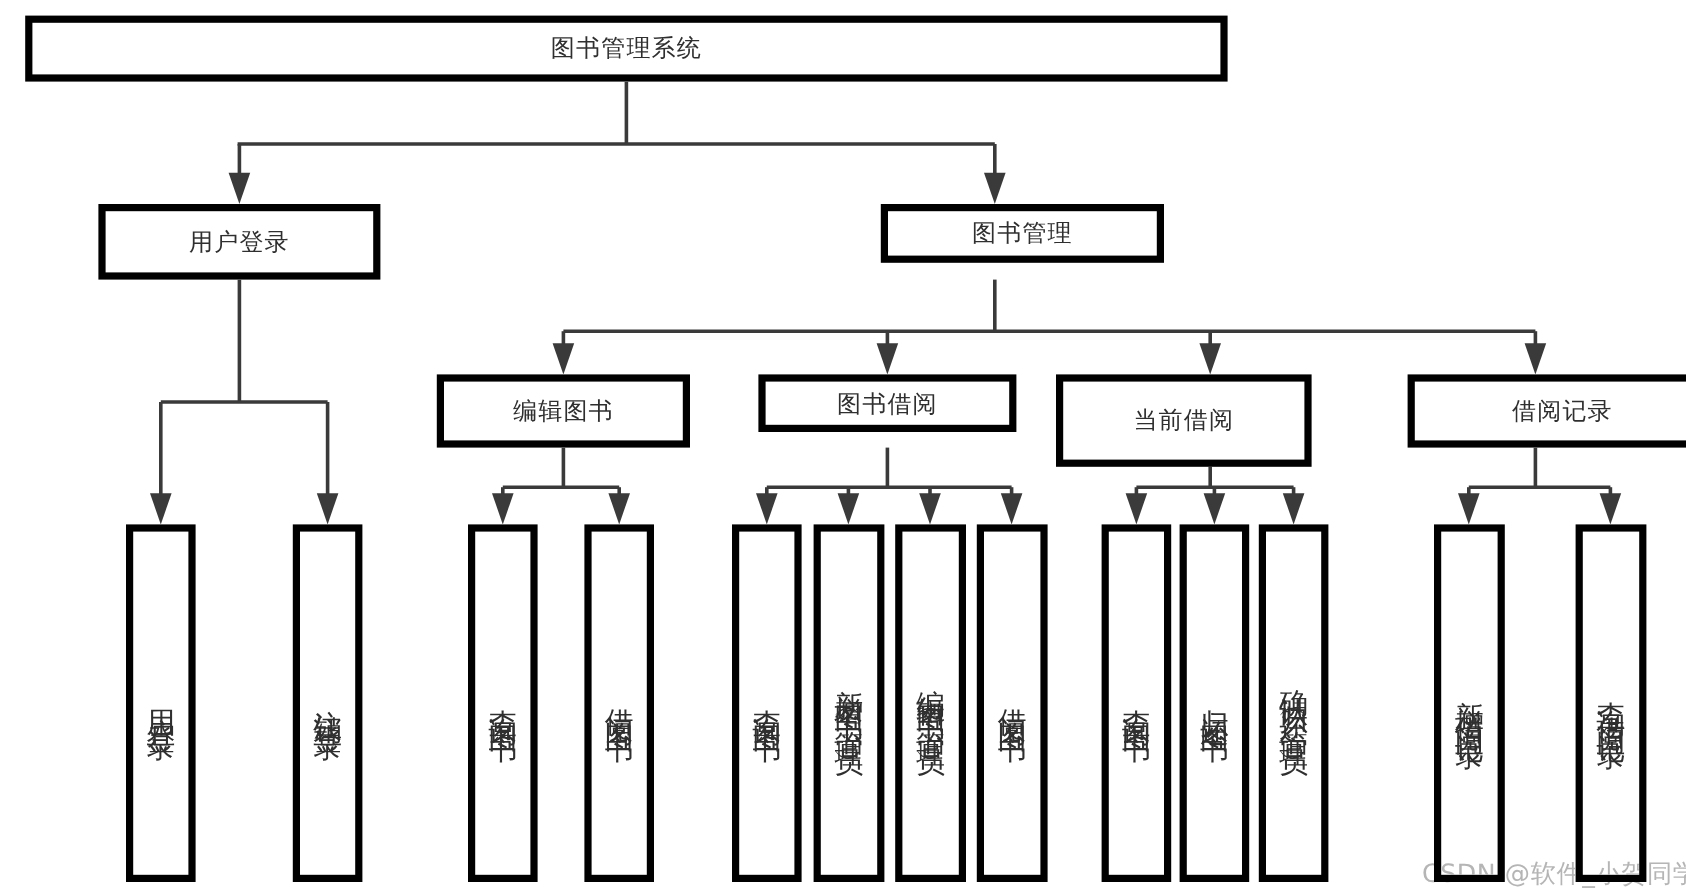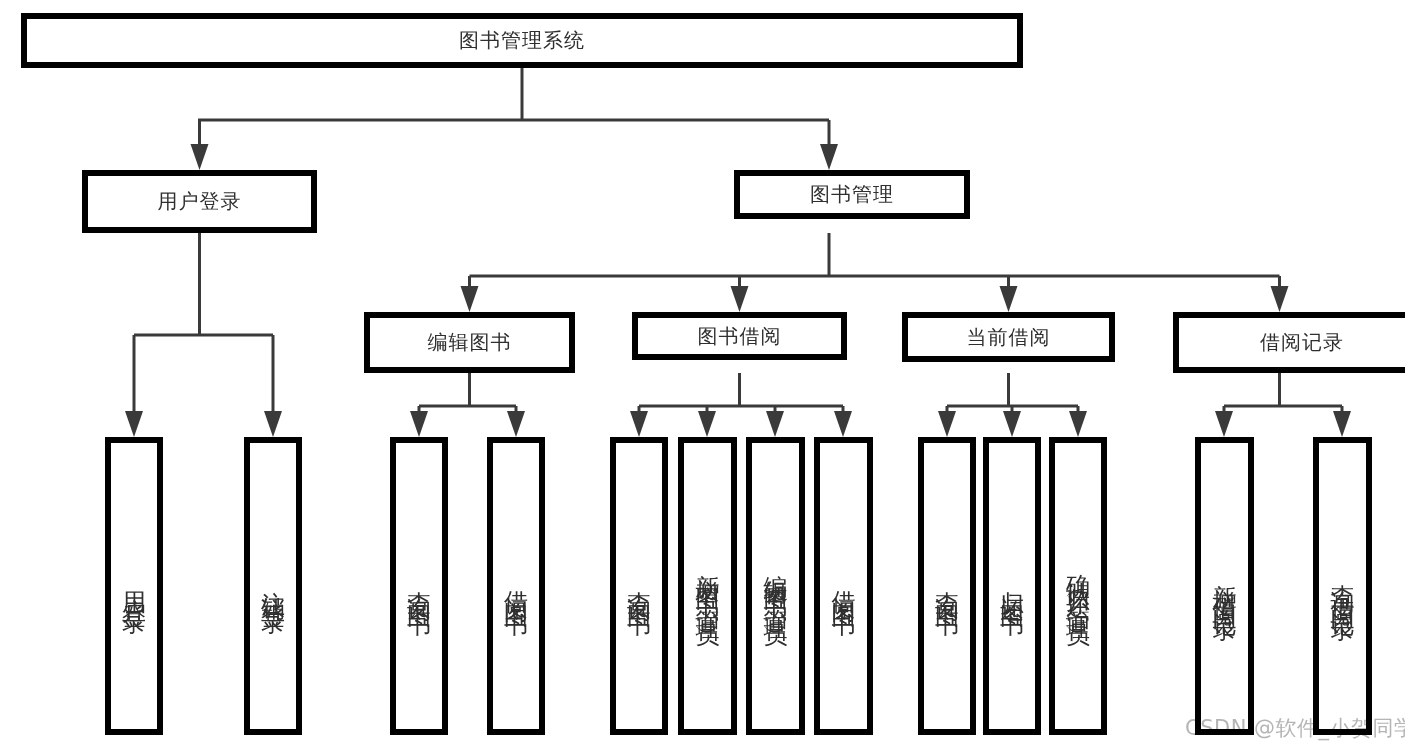--- a/index.html
+++ b/index.html
@@ -115,21 +115,21 @@
   <div class="node h-node" style="left:734px;top:170px;width:236px;height:49px;font-family:Liberation Serif, serif;">
     <span>图书管理</span>
   </div>
 
   <div class="node h-node" style="left:364px;top:312px;width:211px;height:61px;">
     <span>编辑图书</span>
   </div>
   <div class="node h-node" style="left:632px;top:312px;width:215px;height:48px;">
     <span>图书借阅</span>
   </div>
-  <div class="node h-node" style="left:902px;top:312px;width:213px;height:50px;">
+  <div class="node h-node" style="left:880px;top:312px;width:213px;height:77px;">
     <span>当前借阅</span>
   </div>
   <div class="node h-node" style="left:1173px;top:312px;width:258px;height:61px;">
     <span>借阅记录</span>
   </div>
 
   <div class="node leaf" style="left:105px;top:437px;width:58px;height:298px;">
     <span class="vtext">用户登录</span>
   </div>
   <div class="node leaf" style="left:244px;top:437px;width:58px;height:298px;">

